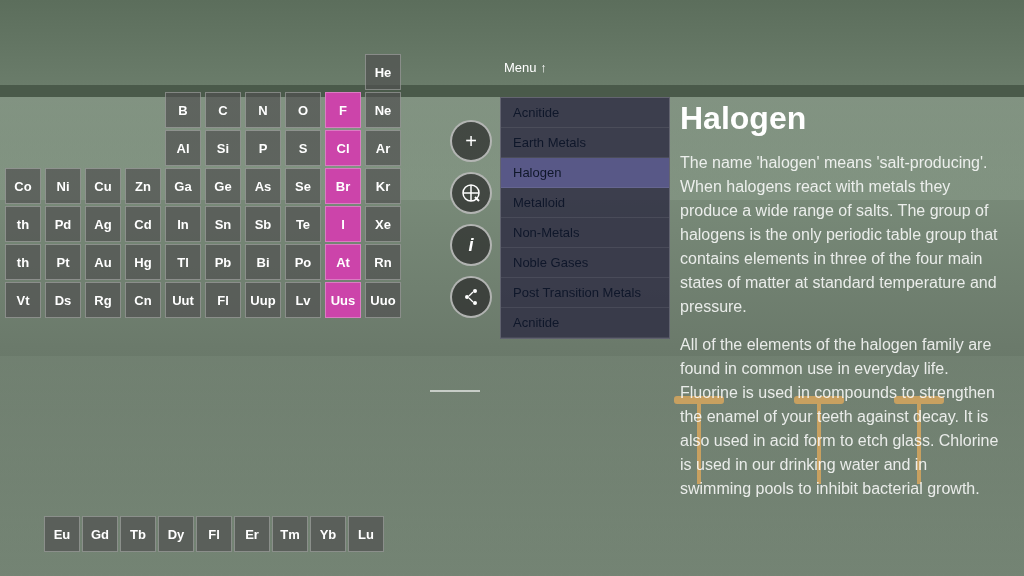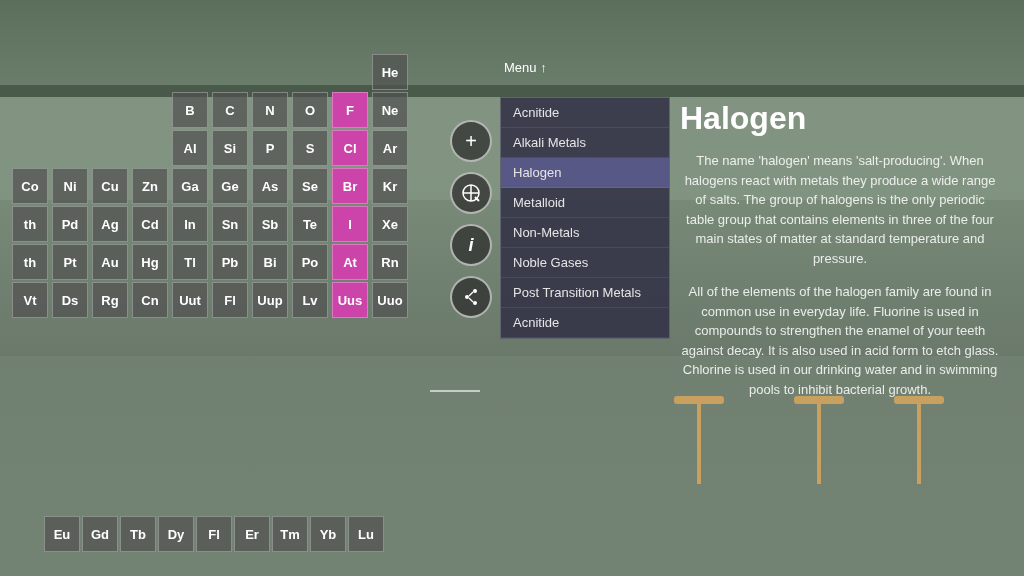--- a/index.html
+++ b/index.html
@@ -68,21 +68,21 @@
     .stool-leg {
       width: 4px;
       height: 80px;
       background: #c8a060;
       margin: 0 auto;
     }
 
     
     .periodic-table {
       position: absolute;
-      left: 8px;
+      left: 1px;
       top: 50px;
       padding: 4px;
     }
 
     .pt-grid {
       display: grid;
       grid-template-columns: repeat(10, 38px);
       gap: 2px;
     }
 
@@ -146,21 +146,21 @@
     }
 
     .menu-dropdown {
       background: rgba(50,50,70,0.88);
       border: 1px solid rgba(255,255,255,0.2);
       min-width: 170px;
     }
 
     .menu-item {
       padding: 7px 12px;
-      color: #e5e5e5;
+      color: #0f172a;
       font-size: 13px;
       cursor: pointer;
       border-bottom: 1px solid rgba(255,255,255,0.08);
     }
     .menu-item.active { background: rgba(100,100,160,0.7); }
 
     
     .info-panel {
       position: absolute;
       left: 680px;
@@ -171,24 +171,23 @@
 
     .info-title {
       color: white;
       font-size: 32px;
       font-weight: bold;
       margin-bottom: 14px;
     }
 
     .info-text {
       color: rgba(255,255,255,0.85);
-      font-size: 13px;
+      font-size: 16px;
       line-height: 1.5;
       margin-bottom: 14px;
-      text-align: center;
     }
 
     
     .bottom-rows {
       position: absolute;
       left: 0;
       bottom: 20px;
       display: flex;
       flex-direction: column;
       gap: 2px;
@@ -343,21 +342,21 @@
       <line x1="8" y1="9" x2="12" y2="5" stroke="white" stroke-width="1.2"></line>
       <line x1="8" y1="11" x2="12" y2="15" stroke="white" stroke-width="1.2"></line>
     </svg>
   </div>
 </div>
 
 <div class="menu-area">
   <div class="menu-label">Menu ↑</div>
   <div class="menu-dropdown" id="menu-list">
       <div class="menu-item">Acnitide</div>
-      <div class="menu-item">Alkali Metals</div>
+      <div class="menu-item">Earth Metals</div>
       <div class="menu-item active">Halogen</div>
       <div class="menu-item">Metalloid</div>
       <div class="menu-item">Non-Metals</div>
       <div class="menu-item">Noble Gases</div>
       <div class="menu-item">Post Transition Metals</div>
       <div class="menu-item">Acnitide</div>
     </div>
 </div>
 
 <div class="info-panel">

